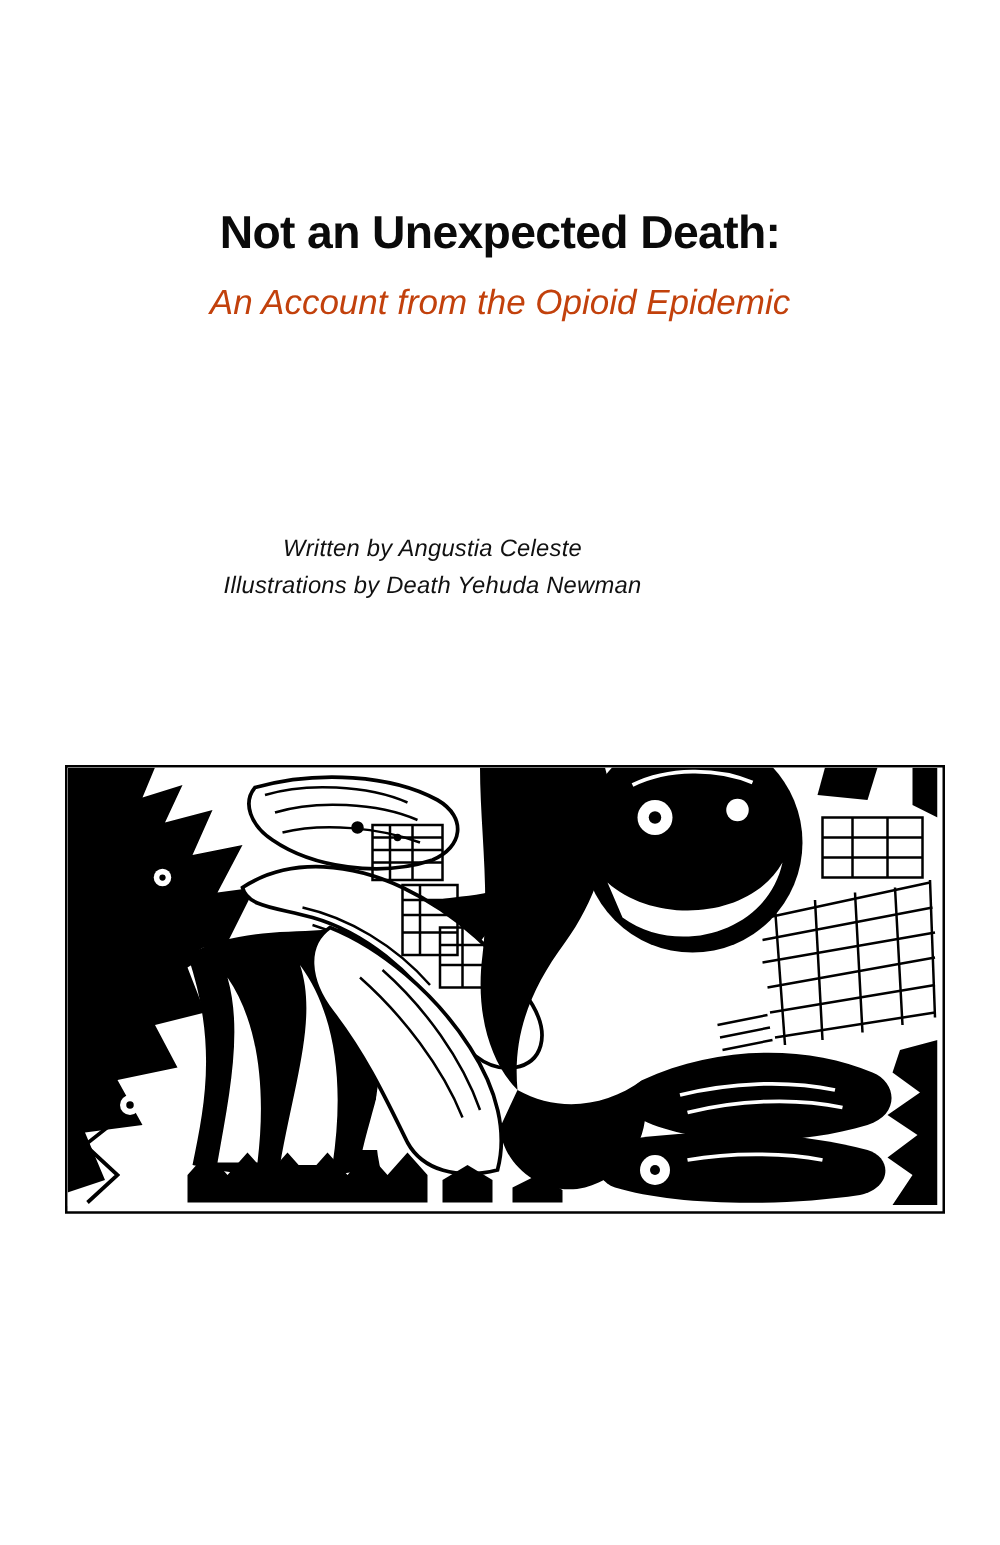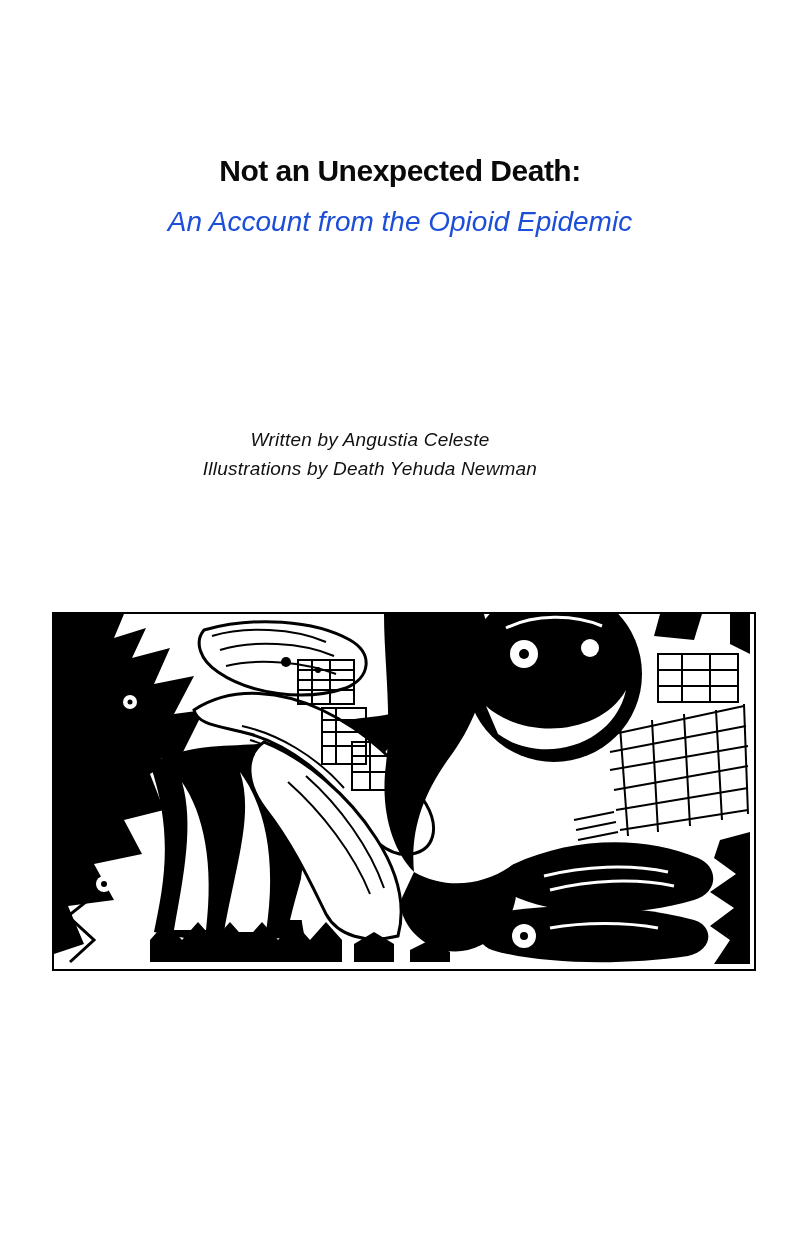--- a/index.html
+++ b/index.html
@@ -21,42 +21,41 @@
     background: #ffffff;
   }
   .title-block {
     position: absolute;
     top: 150px;
     left: 0;
     width: 800px;
     text-align: center;
   }
   .main-title {
-    font-size: 30px;
+    font-size: 37px;
     font-weight: bold;
     letter-spacing: -0.5px;
     line-height: 1.1;
-    margin: 4px;
+    margin: 16px;
     color: #0a0a0a;
   }
   .subtitle {
     font-size: 28px;
     font-style: italic;
     font-weight: normal;
     line-height: 1.2;
     margin: 18px 0 0 0;
-    color: #1d4ed8;
+    color: #c2410c;
   }
   .credits {
     position: absolute;
     top: 425px;
     left: 0;
     width: 692px;
     text-align: center;
-    margin-left: 24px;
   }
   .credit-line {
     font-size: 19px;
     font-style: italic;
     line-height: 1.55;
     color: #111111;
     letter-spacing: 0.2px;
   }
   .cover-art {
     position: absolute;

